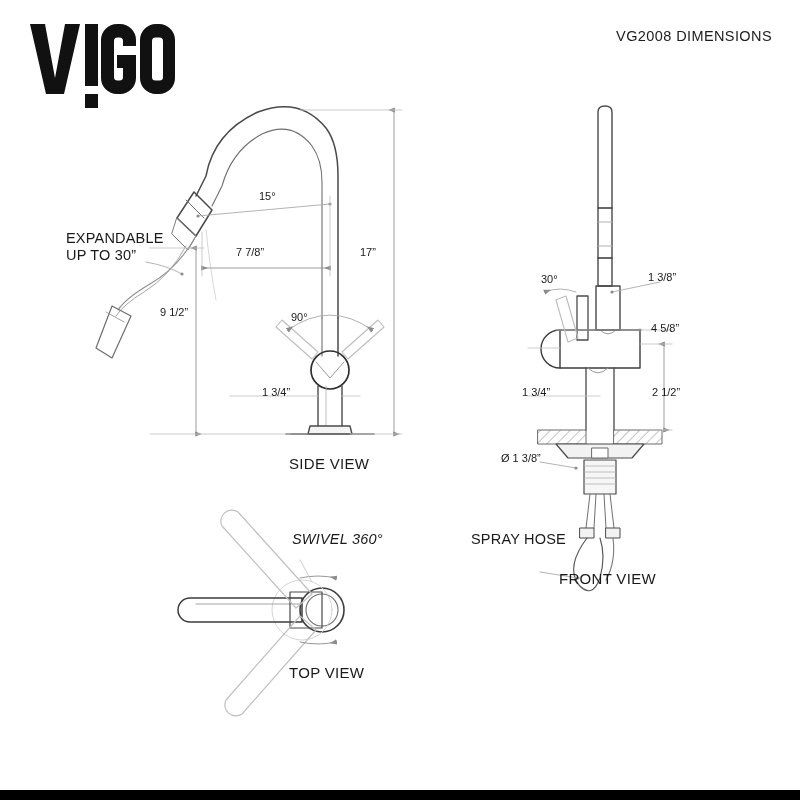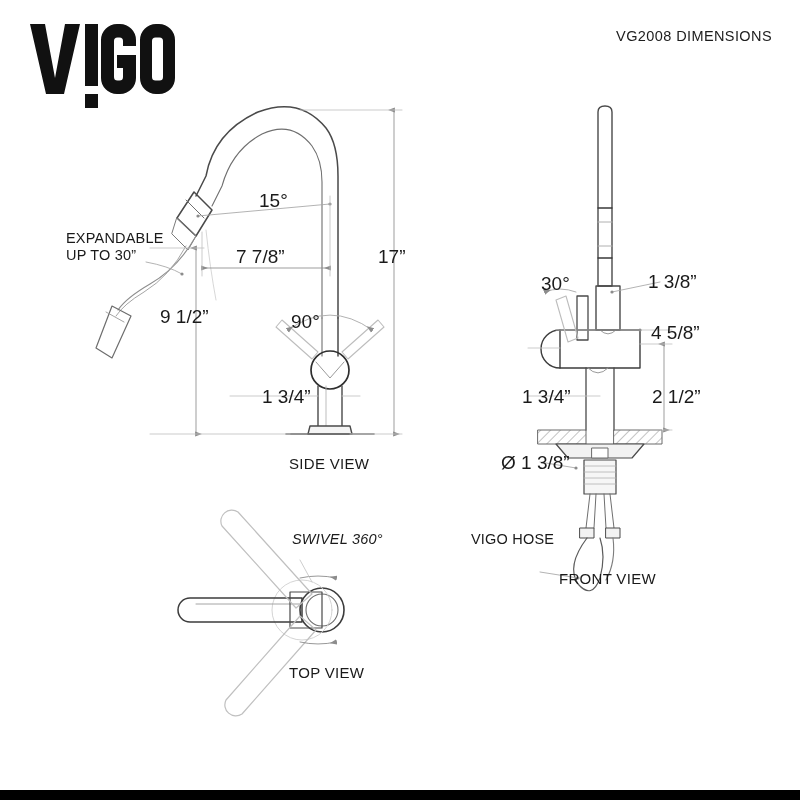--- a/index.html
+++ b/index.html
@@ -52,21 +52,21 @@
   }
 
   
   .lbl {
     position: absolute;
     font-family: "Liberation Sans", sans-serif;
     color: #1a1a1a;
     white-space: pre;
     line-height: 1.18;
   }
-  .lbl.dim   { font-size: 19px; }
+  .lbl.dim   { font-size: 11px; }
   .lbl.view  { font-size: 15px; letter-spacing: 0.3px; }
   .lbl.note  { font-size: 14.5px; letter-spacing: 0.2px; }
 
   
   .copyright {
     position: absolute;
     left: 30px;
     bottom: 46px;
     font-size: 12.5px;
     color: #2a2a2a;
@@ -290,33 +290,33 @@
       </g>
 
       <path d="M300 560 L312 582" stroke="#c4c4c4" stroke-width="0.85"></path>
     </g>
   </svg>
 
   <div class="lbl note" style="left:66px; top:230px;"><span>EXPANDABLE</span><br><span>UP TO 30”</span></div>
 
   <div class="lbl dim" style="left:259px; top:190px;">15°</div>
   <div class="lbl dim" style="left:236px; top:246px;">7 7/8”</div>
-  <div class="lbl dim" style="left:378px; top:246px;">17”</div>
+  <div class="lbl dim" style="left:360px; top:246px;">17”</div>
   <div class="lbl dim" style="left:160px; top:306px;">9 1/2”</div>
   <div class="lbl dim" style="left:291px; top:311px;">90°</div>
   <div class="lbl dim" style="left:262px; top:386px;">1 3/4”</div>
   <div class="lbl view" style="left:289px; top:455px;">SIDE VIEW</div>
 
   <div class="lbl dim" style="left:541px; top:273px;">30°</div>
   <div class="lbl dim" style="left:648px; top:271px;">1 3/8”</div>
   <div class="lbl dim" style="left:651px; top:322px;">4 5/8”</div>
   <div class="lbl dim" style="left:522px; top:386px;">1 3/4”</div>
   <div class="lbl dim" style="left:652px; top:386px;">2 1/2”</div>
   <div class="lbl dim" style="left:501px; top:452px;">Ø 1 3/8”</div>
-  <div class="lbl note" style="left:471px; top:531px;">VIGO HOSE</div>
+  <div class="lbl note" style="left:471px; top:531px;">SPRAY HOSE</div>
   <div class="lbl view" style="left:559px; top:570px;text-align:center;">FRONT VIEW</div>
 
   <div class="lbl note" style="left:292px; top:531px;font-style:italic;">SWIVEL 360°</div>
   <div class="lbl view" style="left:289px; top:664px;text-align:center;">TOP VIEW</div>
 
   <div class="bottom-bar"></div>
 
 </div>
 
 </body></html>

